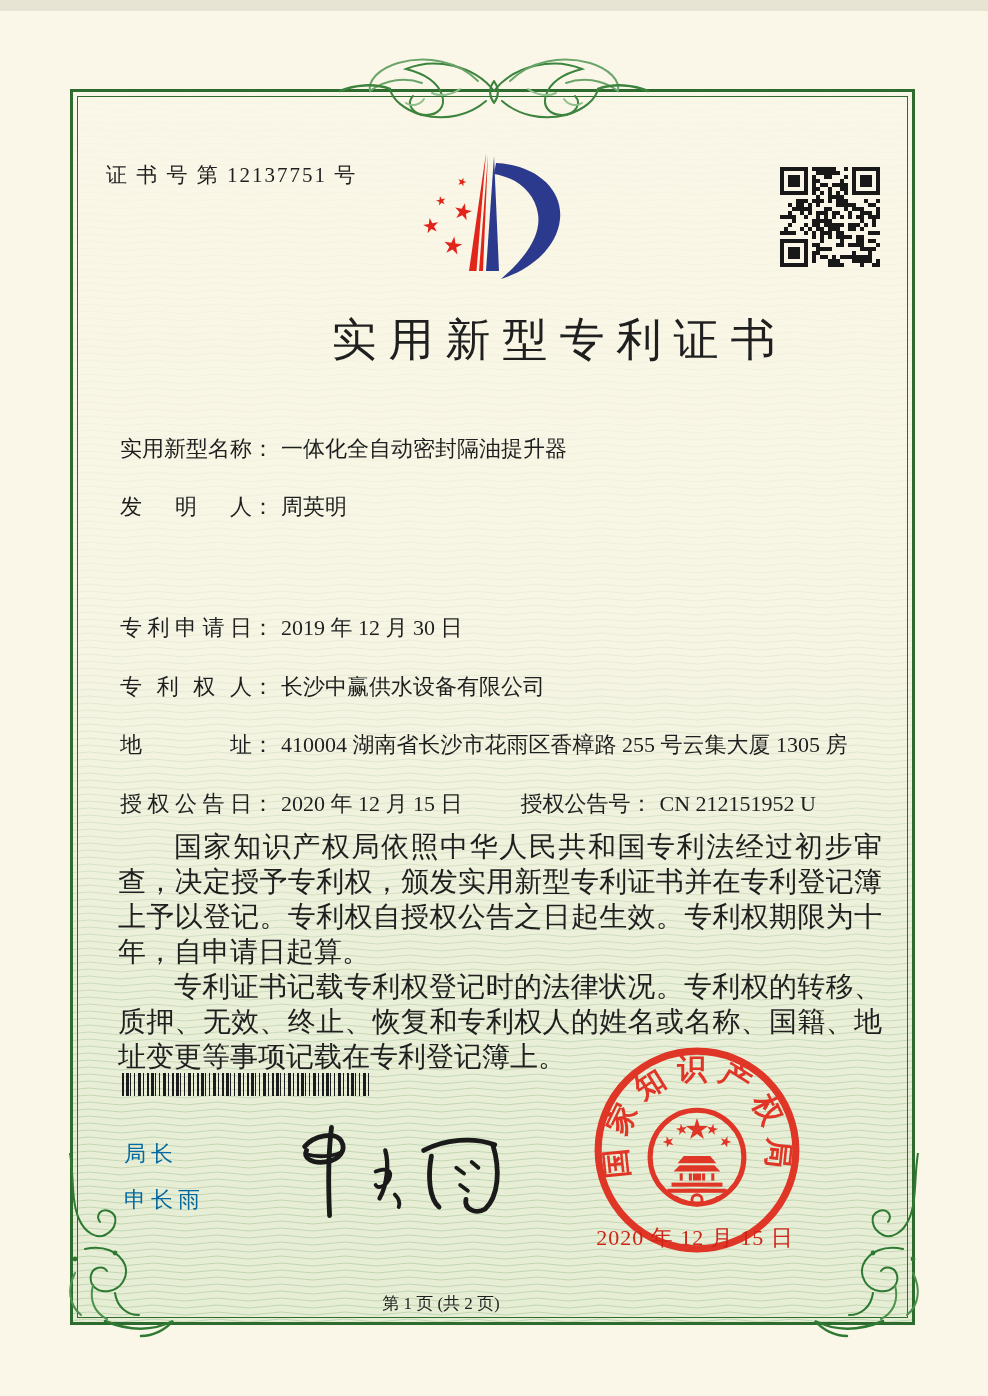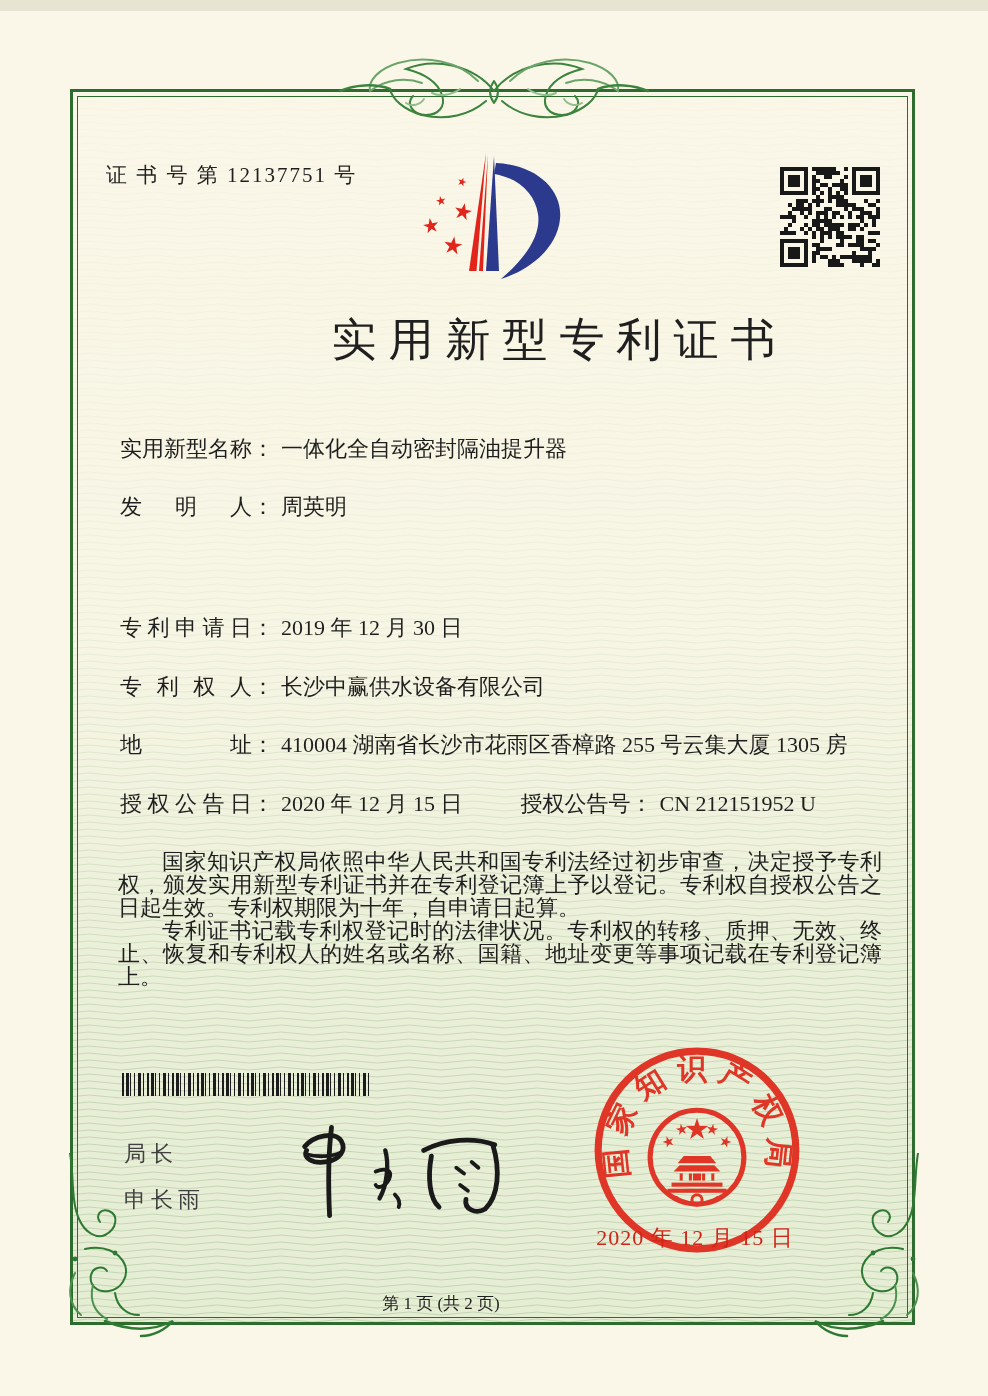--- a/index.html
+++ b/index.html
@@ -22,32 +22,32 @@
   .logo{position:absolute;left:423px;top:136px;}
   .qr{position:absolute;left:780px;top:156px;}
   .title{
     position:absolute;left:70px;top:299px;width:979px;text-align:center;
     font-size:45px;font-weight:400;letter-spacing:12px;
   }
   .row{position:absolute;left:120px;font-size:22px;white-space:nowrap;}
   .row .lbl{display:inline-block;width:132px;text-align-last:justify;vertical-align:top;}
   .row .val{margin-left:7px;}
   .row .gap2{display:inline-block;width:58px;}
-  .paras{position:absolute;left:118px;top:839px;width:764px;font-size:22px;line-height:23px;text-align:justify;}
+  .paras{position:absolute;left:118px;top:818px;width:764px;font-size:28px;line-height:35px;text-align:justify;}
   .paras p{margin:0;text-indent:2em;}
   .barcode{
     position:absolute;left:122px;top:1062px;width:248px;height:23px;
     background:repeating-linear-gradient(90deg,
       #1c1c1c 0 2px,transparent 2px 4px,#1c1c1c 4px 7px,transparent 7px 8px,
       #1c1c1c 8px 9px,transparent 9px 12px,#1c1c1c 12px 13px,transparent 13px 16px,
       #1c1c1c 16px 19px,transparent 19px 21px,#1c1c1c 21px 22px,transparent 22px 25px);
   }
   .officer-title,.officer-name{
     position:absolute;left:124px;font-size:22px;letter-spacing:5px;
-    font-family:"Liberation Sans","DejaVu Sans",sans-serif;color:#404040;
+    font-family:"Liberation Sans","DejaVu Sans",sans-serif;color:#0369a1;
   }
   .officer-title{top:1128px;}
   .officer-name{top:1174px;}
   .signature{position:absolute;left:272px;top:1106px;}
   .seal{position:absolute;left:590px;top:1032px;opacity:.93;}
   .seal-date{
     position:absolute;left:585px;top:1212px;width:220px;text-align:center;
     font-size:22px;color:#cf2418;letter-spacing:1px;
   }
   .page-info{position:absolute;left:56px;top:1281px;width:770px;text-align:center;font-size:17px;}

